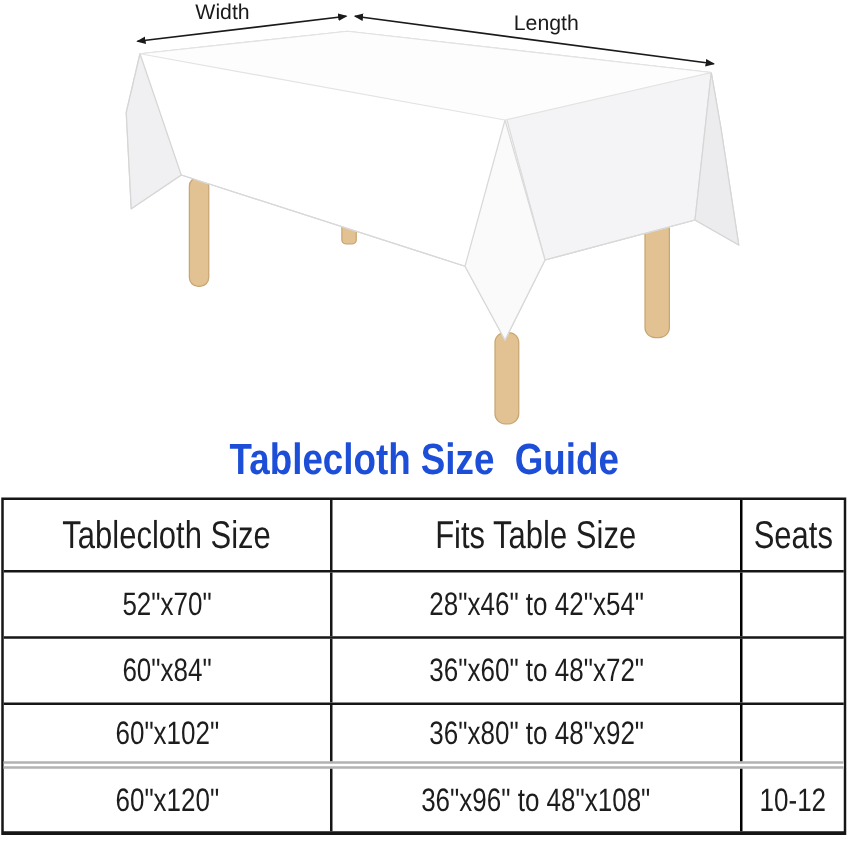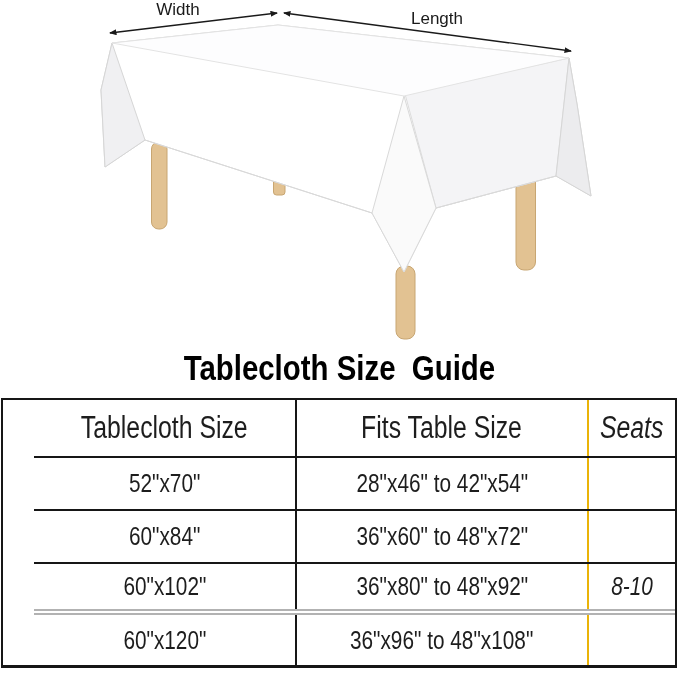--- a/index.html
+++ b/index.html
@@ -8,38 +8,38 @@
     font-family:"Liberation Sans", sans-serif;color:#1d1d1d;overflow:hidden;
   }
   
   .illustration{position:absolute;left:0;top:0;width:679px;height:352px;}
   .arrow-label{font-size:17px;fill:#1a1a1a;}
   
   .cond{display:inline-block;transform:scaleX(0.80);transform-origin:center;white-space:pre;}
   
   .guide-title{
     position:absolute;left:0;top:349px;width:679px;text-align:center;
-    font-size:35px;font-weight:bold;color:#000000;line-height:38px;
+    font-size:35px;font-weight:bold;color:#1d4ed8;line-height:38px;
   }
   .guide-title .cond{transform:scaleX(0.84);}
   
   .size-table{
     position:absolute;left:1px;top:398px;width:676px;box-sizing:border-box;
-    border:2px solid #161616;border-bottom:3px solid #161616;background:#ffffff;padding-left:31px;
+    border:2px solid #161616;border-bottom:3px solid #161616;background:#ffffff;
   }
   .t-row{display:flex;align-items:center;box-sizing:border-box;}
   .t-row.header{height:56px;font-size:31px;}
   .t-row.body{height:53px;font-size:26px;border-top:2px solid #161616;}
   .t-row.row3{height:47px;}
   .t-row.last{height:50px;font-size:26px;border-top:none;}
   .t-sep{height:6px;box-sizing:border-box;border-top:2px solid #b2b2b2;border-bottom:2px solid #b2b2b2;background:#ffffff;}
   .t-cell{box-sizing:border-box;height:100%;display:flex;align-items:center;justify-content:center;text-align:center;}
   .t-cell.c1{width:263px;border-right:2px solid #161616;}
-  .t-cell.c2{width:292px;border-right:2px solid #eab308;}
-  .t-cell.c3{flex:1;font-style:italic;}
+  .t-cell.c2{width:328px;border-right:2px solid #000000;}
+  .t-cell.c3{flex:1;}
 </style>
 </head>
 <body>
 
 <svg class="illustration" viewBox="0 0 679 352">
   <defs>
     <marker id="arr" markerWidth="9" markerHeight="8" refX="6.5" refY="3" orient="auto-start-reverse" markerUnits="userSpaceOnUse">
       <path d="M0,0 L7.5,3 L0,6 z" fill="#1a1a1a"></path>
     </marker>
   </defs>
@@ -113,29 +113,29 @@
     </div>
   </div>
 
   <div class="t-row body row3">
     <div class="t-cell c1">
       <span class="cond">60"x102"</span>
     </div>
     <div class="t-cell c2">
       <span class="cond">36"x80" to 48"x92"</span>
     </div>
-    <div class="t-cell c3">
-      <span class="cond">8-10</span>
-    </div>
   </div>
 
   <div class="t-sep"></div>
 
   <div class="t-row last">
     <div class="t-cell c1">
       <span class="cond">60"x120"</span>
     </div>
     <div class="t-cell c2">
       <span class="cond">36"x96" to 48"x108"</span>
     </div>
+    <div class="t-cell c3">
+      <span class="cond">10-12</span>
+    </div>
   </div>
 
 </div>
 
 </body></html>

